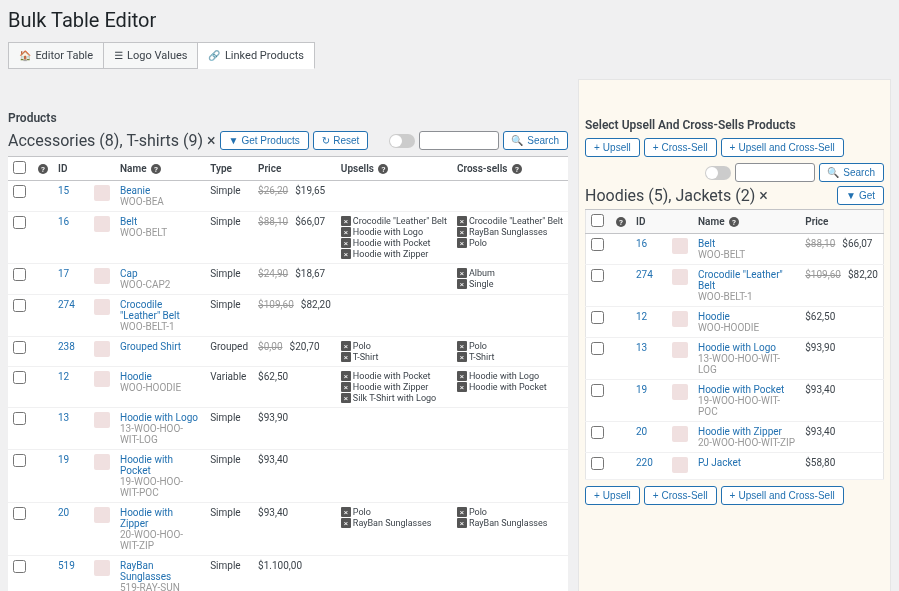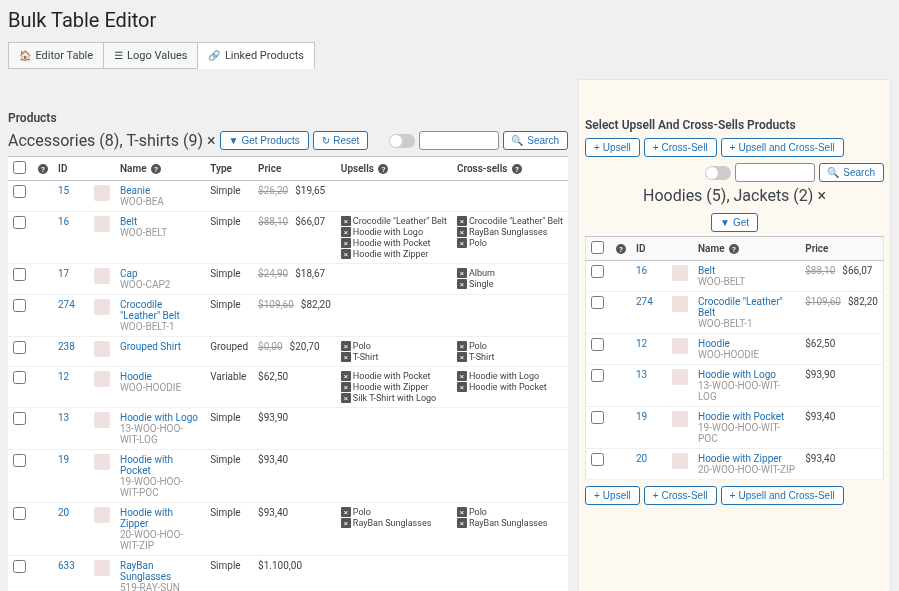--- a/index.html
+++ b/index.html
@@ -28,21 +28,21 @@
 a.link { color: #2271b1; text-decoration: none; }
 .sku { color: #999; font-size: 10px; text-transform: uppercase; }
 .strike { text-decoration: line-through; color: #999; margin-right: 7px; text-align: right; }
 .thumb { width: 16px; height: 16px; background: #f0e0e0; border-radius: 2px; display: inline-block; }
 .pill-list { display: flex; flex-direction: column; gap: 1px; }
 .pill { display: inline-flex; align-items: center; gap: 2px; font-size: 9px; white-space: nowrap; }
 .pill-x { width: 10px; height: 10px; background: #555; color: #fff; display: inline-flex; align-items: center; justify-content: center; font-size: 8px; border-radius: 1px; }
 .info-icon { width: 10px; height: 10px; background: #555; color: #fff; border-radius: 50%; display: inline-flex; align-items: center; justify-content: center; font-size: 8px; margin-left: 2px; }
 .right-actions { display: flex; gap: 4px; margin-bottom: 6px; flex-wrap: wrap; }
 .right-controls { display: flex; align-items: center; gap: 4px; justify-content: flex-end; margin-bottom: 4px; }
-.right-cats { display: flex; align-items: center; gap: 4px; margin-bottom: 4px; flex-direction: column; }
+.right-cats { display: flex; align-items: flex-end; gap: 4px; margin-bottom: 4px; }
 .right-panel table { border: 1px solid #e5e5e5; }
 .right-panel th { background: #f9f9f9; }
 .icon { font-size: 10px; }
 </style>
 </head>
 <body>
 
 <h1>Bulk Table Editor</h1>
 
 <div class="tabs">
@@ -329,21 +329,21 @@
                 <div class="pill">
                   <span class="pill-x">×</span>
                   <span>RayBan Sunglasses</span>
                 </div>
               </div>
             </td>
           </tr>
           <tr>
     <td><input type="checkbox" style=""></td>
     <td></td>
-    <td><a class="link">633</a></td>
+    <td><a class="link">519</a></td>
     <td><span class="thumb"></span></td>
     <td><a class="link">RayBan Sunglasses</a><br><span class="sku">519-RAY-SUN</span></td>
     <td>Simple</td>
     <td>$1.100,00</td>
     <td>
               <div class="pill-list"></div>
             </td>
     <td>
               <div class="pill-list"></div>
             </td>
@@ -457,20 +457,28 @@
     <td>$93,40</td>
           </tr>
           <tr>
     <td><input type="checkbox" style=""></td>
     <td></td>
     <td><a class="link">20</a></td>
     <td><span class="thumb"></span></td>
     <td><a class="link">Hoodie with Zipper</a><br><span class="sku">20-WOO-HOO-WIT-ZIP</span></td>
     <td>$93,40</td>
           </tr>
+          <tr>
+    <td><input type="checkbox" style=""></td>
+    <td></td>
+    <td><a class="link">220</a></td>
+    <td><span class="thumb"></span></td>
+    <td><a class="link">PJ Jacket</a><br><span class="sku"></span></td>
+    <td>$58,80</td>
+          </tr>
         </tbody>
     </table>
 
     <div class="right-actions" style="margin-top:6px">
       <button class="btn">
           <span>+</span>
           <span>Upsell</span>
         </button>
       <button class="btn">
           <span>+</span>

